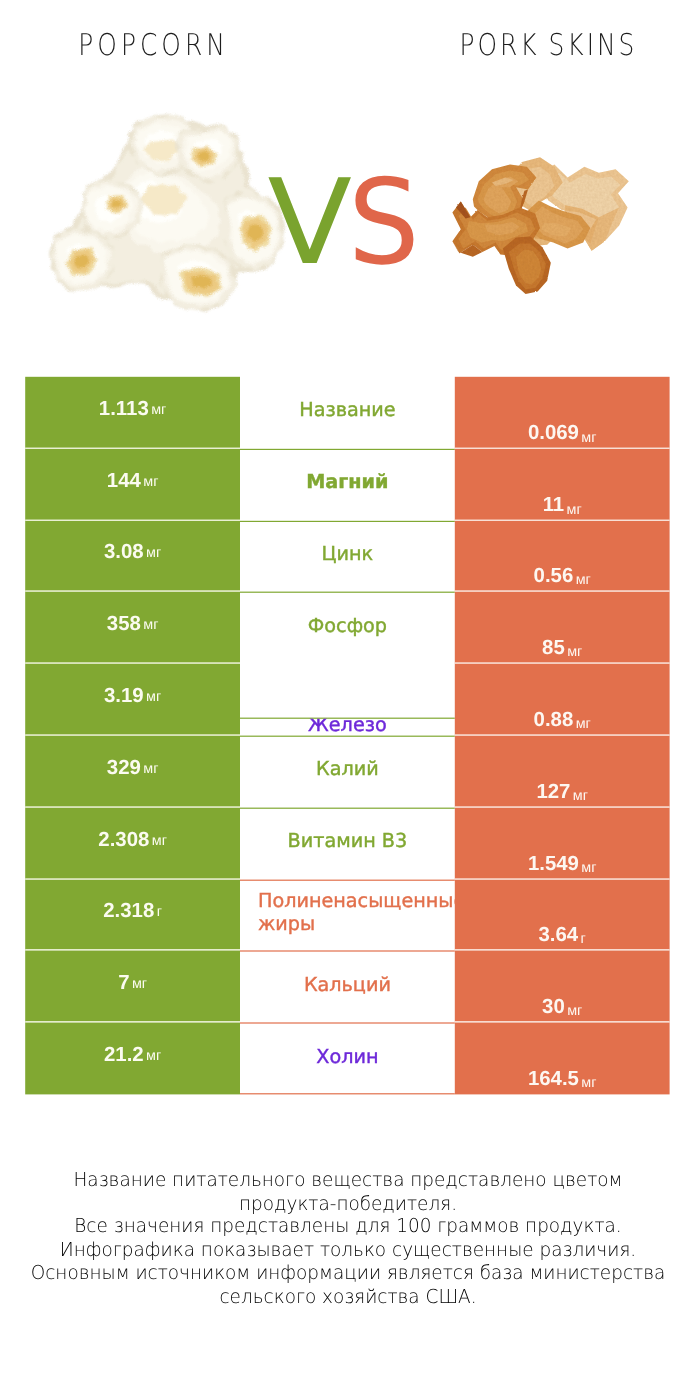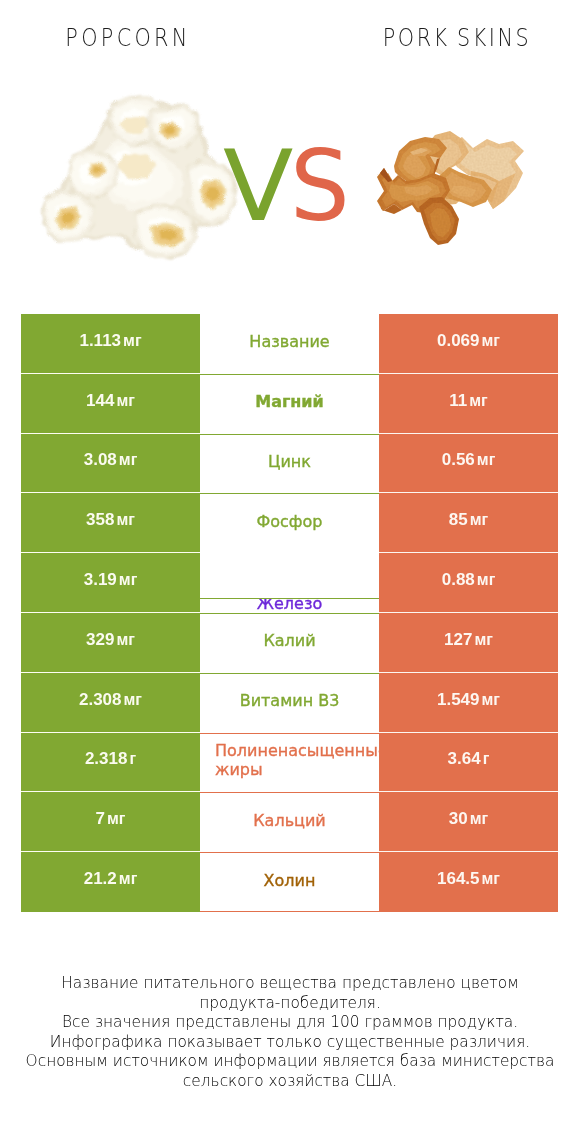--- a/index.html
+++ b/index.html
@@ -29,25 +29,25 @@
   .row{position:relative;height:59.8px;display:flex;align-items:stretch;}
   .cell{display:flex;align-items:center;justify-content:center;text-align:center;
         box-sizing:border-box;}
   .cL>span,.cR>span{position:relative;top:-3px;}
   .cM>span{position:relative;top:-2px;display:block;-webkit-text-stroke:0.35px currentColor;
            width:100%;}
   .cM.wrap{justify-content:flex-start;padding-left:15px;}
   .cM.wrap>span{width:auto;white-space:nowrap;text-align:left;}
   .cM.wrap>span .l2{display:block;text-align:left;width:145px;}
   .cL{width:179px;background:#81a832;color:#fbfbf0;font-weight:700;font-size:17px;}
-  .cR{width:179px;background:#e2704c;color:#fdf7f1;font-weight:700;font-size:17px;}
+  .cR{width:179px;background:#e2704c;color:#fdf7f1;font-weight:700;font-size:17px;align-items:flex-end;}
   .cM{width:179px;background:#fff;font-family:"DejaVu Sans",sans-serif;
       font-weight:400;font-size:16px;line-height:19px;
       border-top:1px solid transparent;border-bottom:1px solid transparent;overflow:hidden;}
-  .unit{font-size:16px;font-weight:700;margin-left:2px;}
+  .unit{font-size:12px;font-weight:400;margin-left:2px;}
   .sep{position:absolute;left:0;top:-1px;height:1px;width:179px;background:#fdfdf2;}
   .sepR{position:absolute;left:358px;top:-1px;height:1px;width:179px;background:#fdf6f0;}
 
   
   .foot{position:absolute;left:0;top:973px;width:580px;text-align:center;
         font-family:"DejaVu Sans",sans-serif;font-size:16px;line-height:19.6px;
         color:#000000;font-weight:200;}
   .foot>div{transform:scaleX(0.96);}
 </style>
 </head>
@@ -296,21 +296,21 @@
           <span class="unit">мг</span>
         </div>
         <div class="sep"></div>
         <div class="sepR"></div>
       </div>
       <div class="row">
         <div class="cell cL">
           <span>21.2</span>
           <span class="unit">мг</span>
         </div>
-        <div class="cell cM" style="color: #a16207; border-top-color: rgb(226, 112, 76); border-bottom-color: rgb(226, 112, 76);">
+        <div class="cell cM" style="color: #6d28d9; border-top-color: rgb(226, 112, 76); border-bottom-color: rgb(226, 112, 76);">
           <span>Холин</span>
         </div>
         <div class="cell cR">
           <span>164.5</span>
           <span class="unit">мг</span>
         </div>
         <div class="sep"></div>
         <div class="sepR"></div>
       </div>
     </div>

